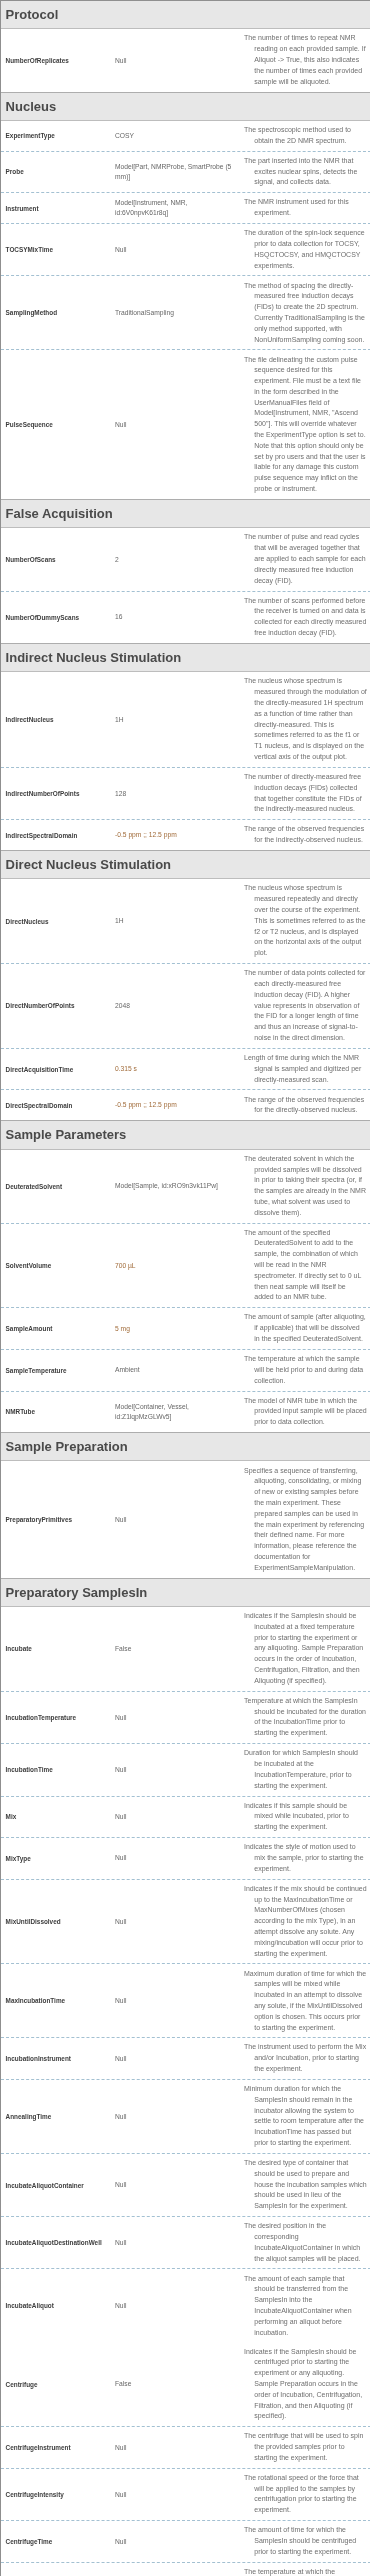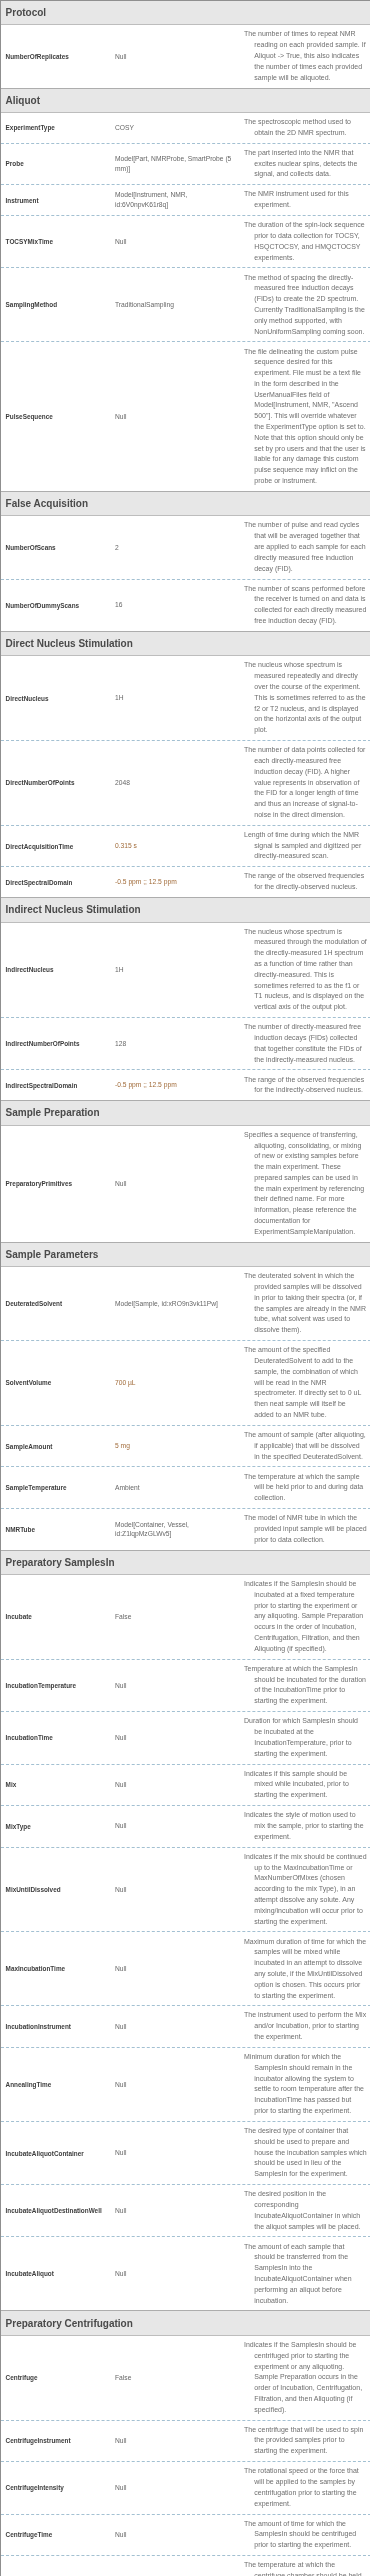--- a/index.html
+++ b/index.html
@@ -1,21 +1,21 @@
 <!DOCTYPE html>
 <html style="font-size:8.2px"><head>
 <meta charset="utf-8">
 <style>
   html,body { margin:0; padding:0; background:#fff; font-family:"Liberation Sans", sans-serif; }
   .table-wrap {
     width:370px; margin:0; border:0.5px solid #8f8f8f; background:#fff;
   }
   .section-header {
     background:#e7e7e7; border-top:0.5px solid #adadad; border-bottom:0.5px solid #bdbdbd;
-    padding:6.2px 4.6px; font-size:10px; font-weight:bold; color:#4a4a4a;
+    padding:6.2px 4.6px; font-size:13px; font-weight:bold; color:#4a4a4a;
   }
   .section:first-child .section-header { border-top:none; }
   .section-rows { background:#fff; }
   .row {
     display:grid; grid-template-columns:114px 129px 1fr;
     align-items:center; padding:4.1px 0;
   }
   .row + .row { border-top:0.5px dashed #a3c0d2; }
   .cell.name {
     padding-left:4.6px; font-size:6.4px; font-weight:bold; color:#3d3d3d;
@@ -40,21 +40,21 @@
   <div class="row">
     <div class="cell name">NumberOfReplicates</div>
     <div class="cell value">Null</div>
     <div class="cell desc">The number of times to repeat NMR reading on each provided sample. If Aliquot -&gt; True, this also indicates the number of times each provided sample will be aliquoted.</div>
   </div>
 </div>
   </section>
 
   <section class="section">
     <div class="section-header">
-      <span>Aliquot</span>
+      <span>Nucleus</span>
     </div>
     <div class="section-rows">
   <div class="row">
     <div class="cell name">ExperimentType</div>
     <div class="cell value">COSY</div>
     <div class="cell desc">The spectroscopic method used to obtain the 2D NMR spectrum.</div>
   </div>
 
   <div class="row">
     <div class="cell name">Probe</div>
@@ -102,20 +102,45 @@
   <div class="row">
     <div class="cell name">NumberOfDummyScans</div>
     <div class="cell value">16</div>
     <div class="cell desc">The number of scans performed before the receiver is turned on and data is collected for each directly measured free induction decay (FID).</div>
   </div>
 </div>
   </section>
 
   <section class="section">
     <div class="section-header">
+      <span>Indirect Nucleus Stimulation</span>
+    </div>
+    <div class="section-rows">
+  <div class="row">
+    <div class="cell name">IndirectNucleus</div>
+    <div class="cell value">1H</div>
+    <div class="cell desc">The nucleus whose spectrum is measured through the modulation of the directly-measured 1H spectrum as a function of time rather than directly-measured. This is sometimes referred to as the f1 or T1 nucleus, and is displayed on the vertical axis of the output plot.</div>
+  </div>
+
+  <div class="row">
+    <div class="cell name">IndirectNumberOfPoints</div>
+    <div class="cell value">128</div>
+    <div class="cell desc">The number of directly-measured free induction decays (FIDs) collected that together constitute the FIDs of the indirectly-measured nucleus.</div>
+  </div>
+
+  <div class="row">
+    <div class="cell name">IndirectSpectralDomain</div>
+    <div class="cell value quantity">-0.5 ppm ;; 12.5 ppm</div>
+    <div class="cell desc">The range of the observed frequencies for the indirectly-observed nucleus.</div>
+  </div>
+</div>
+  </section>
+
+  <section class="section">
+    <div class="section-header">
       <span>Direct Nucleus Stimulation</span>
     </div>
     <div class="section-rows">
   <div class="row">
     <div class="cell name">DirectNucleus</div>
     <div class="cell value">1H</div>
     <div class="cell desc">The nucleus whose spectrum is measured repeatedly and directly over the course of the experiment.  This is sometimes referred to as the f2 or T2 nucleus, and is displayed on the horizontal axis of the output plot.</div>
   </div>
 
   <div class="row">
@@ -133,58 +158,20 @@
   <div class="row">
     <div class="cell name">DirectSpectralDomain</div>
     <div class="cell value quantity">-0.5 ppm ;; 12.5 ppm</div>
     <div class="cell desc">The range of the observed frequencies for the directly-observed nucleus.</div>
   </div>
 </div>
   </section>
 
   <section class="section">
     <div class="section-header">
-      <span>Indirect Nucleus Stimulation</span>
-    </div>
-    <div class="section-rows">
-  <div class="row">
-    <div class="cell name">IndirectNucleus</div>
-    <div class="cell value">1H</div>
-    <div class="cell desc">The nucleus whose spectrum is measured through the modulation of the directly-measured 1H spectrum as a function of time rather than directly-measured. This is sometimes referred to as the f1 or T1 nucleus, and is displayed on the vertical axis of the output plot.</div>
-  </div>
-
-  <div class="row">
-    <div class="cell name">IndirectNumberOfPoints</div>
-    <div class="cell value">128</div>
-    <div class="cell desc">The number of directly-measured free induction decays (FIDs) collected that together constitute the FIDs of the indirectly-measured nucleus.</div>
-  </div>
-
-  <div class="row">
-    <div class="cell name">IndirectSpectralDomain</div>
-    <div class="cell value quantity">-0.5 ppm ;; 12.5 ppm</div>
-    <div class="cell desc">The range of the observed frequencies for the indirectly-observed nucleus.</div>
-  </div>
-</div>
-  </section>
-
-  <section class="section">
-    <div class="section-header">
-      <span>Sample Preparation</span>
-    </div>
-    <div class="section-rows">
-  <div class="row">
-    <div class="cell name">PreparatoryPrimitives</div>
-    <div class="cell value">Null</div>
-    <div class="cell desc">Specifies a sequence of transferring, aliquoting, consolidating, or mixing of new or existing samples before the main experiment. These prepared samples can be used in the main experiment by referencing their defined name. For more information, please reference the documentation for ExperimentSampleManipulation.</div>
-  </div>
-</div>
-  </section>
-
-  <section class="section">
-    <div class="section-header">
       <span>Sample Parameters</span>
     </div>
     <div class="section-rows">
   <div class="row">
     <div class="cell name">DeuteratedSolvent</div>
     <div class="cell value">Model[Sample, id:xRO9n3vk11Pw]</div>
     <div class="cell desc">The deuterated solvent in which the provided samples will be dissolved in prior to taking their spectra (or, if the samples are already in the NMR tube, what solvent was used to dissolve them).</div>
   </div>
 
   <div class="row">
@@ -208,20 +195,33 @@
   <div class="row">
     <div class="cell name">NMRTube</div>
     <div class="cell value">Model[Container, Vessel, id:Z1lqpMzGLWv5]</div>
     <div class="cell desc">The model of NMR tube in which the provided input sample will be placed prior to data collection.</div>
   </div>
 </div>
   </section>
 
   <section class="section">
     <div class="section-header">
+      <span>Sample Preparation</span>
+    </div>
+    <div class="section-rows">
+  <div class="row">
+    <div class="cell name">PreparatoryPrimitives</div>
+    <div class="cell value">Null</div>
+    <div class="cell desc">Specifies a sequence of transferring, aliquoting, consolidating, or mixing of new or existing samples before the main experiment. These prepared samples can be used in the main experiment by referencing their defined name. For more information, please reference the documentation for ExperimentSampleManipulation.</div>
+  </div>
+</div>
+  </section>
+
+  <section class="section">
+    <div class="section-header">
       <span>Preparatory SamplesIn</span>
     </div>
     <div class="section-rows">
   <div class="row">
     <div class="cell name">Incubate</div>
     <div class="cell value">False</div>
     <div class="cell desc">Indicates if the SamplesIn should be incubated at a fixed temperature prior to starting the experiment or any aliquoting. Sample Preparation occurs in the order of Incubation, Centrifugation, Filtration, and then Aliquoting (if specified).</div>
   </div>
 
   <div class="row">
@@ -286,23 +286,20 @@
 
   <div class="row">
     <div class="cell name">IncubateAliquot</div>
     <div class="cell value">Null</div>
     <div class="cell desc">The amount of each sample that should be transferred from the SamplesIn into the IncubateAliquotContainer when performing an aliquot before incubation.</div>
   </div>
 </div>
   </section>
 
   <section class="section">
-    <div class="section-header">
-      <span>Preparatory Centrifugation</span>
-    </div>
     <div class="section-rows">
   <div class="row">
     <div class="cell name">Centrifuge</div>
     <div class="cell value">False</div>
     <div class="cell desc">Indicates if the SamplesIn should be centrifuged prior to starting the experiment or any aliquoting. Sample Preparation occurs in the order of Incubation, Centrifugation, Filtration, and then Aliquoting (if specified).</div>
   </div>
 
   <div class="row">
     <div class="cell name">CentrifugeInstrument</div>
     <div class="cell value">Null</div>

